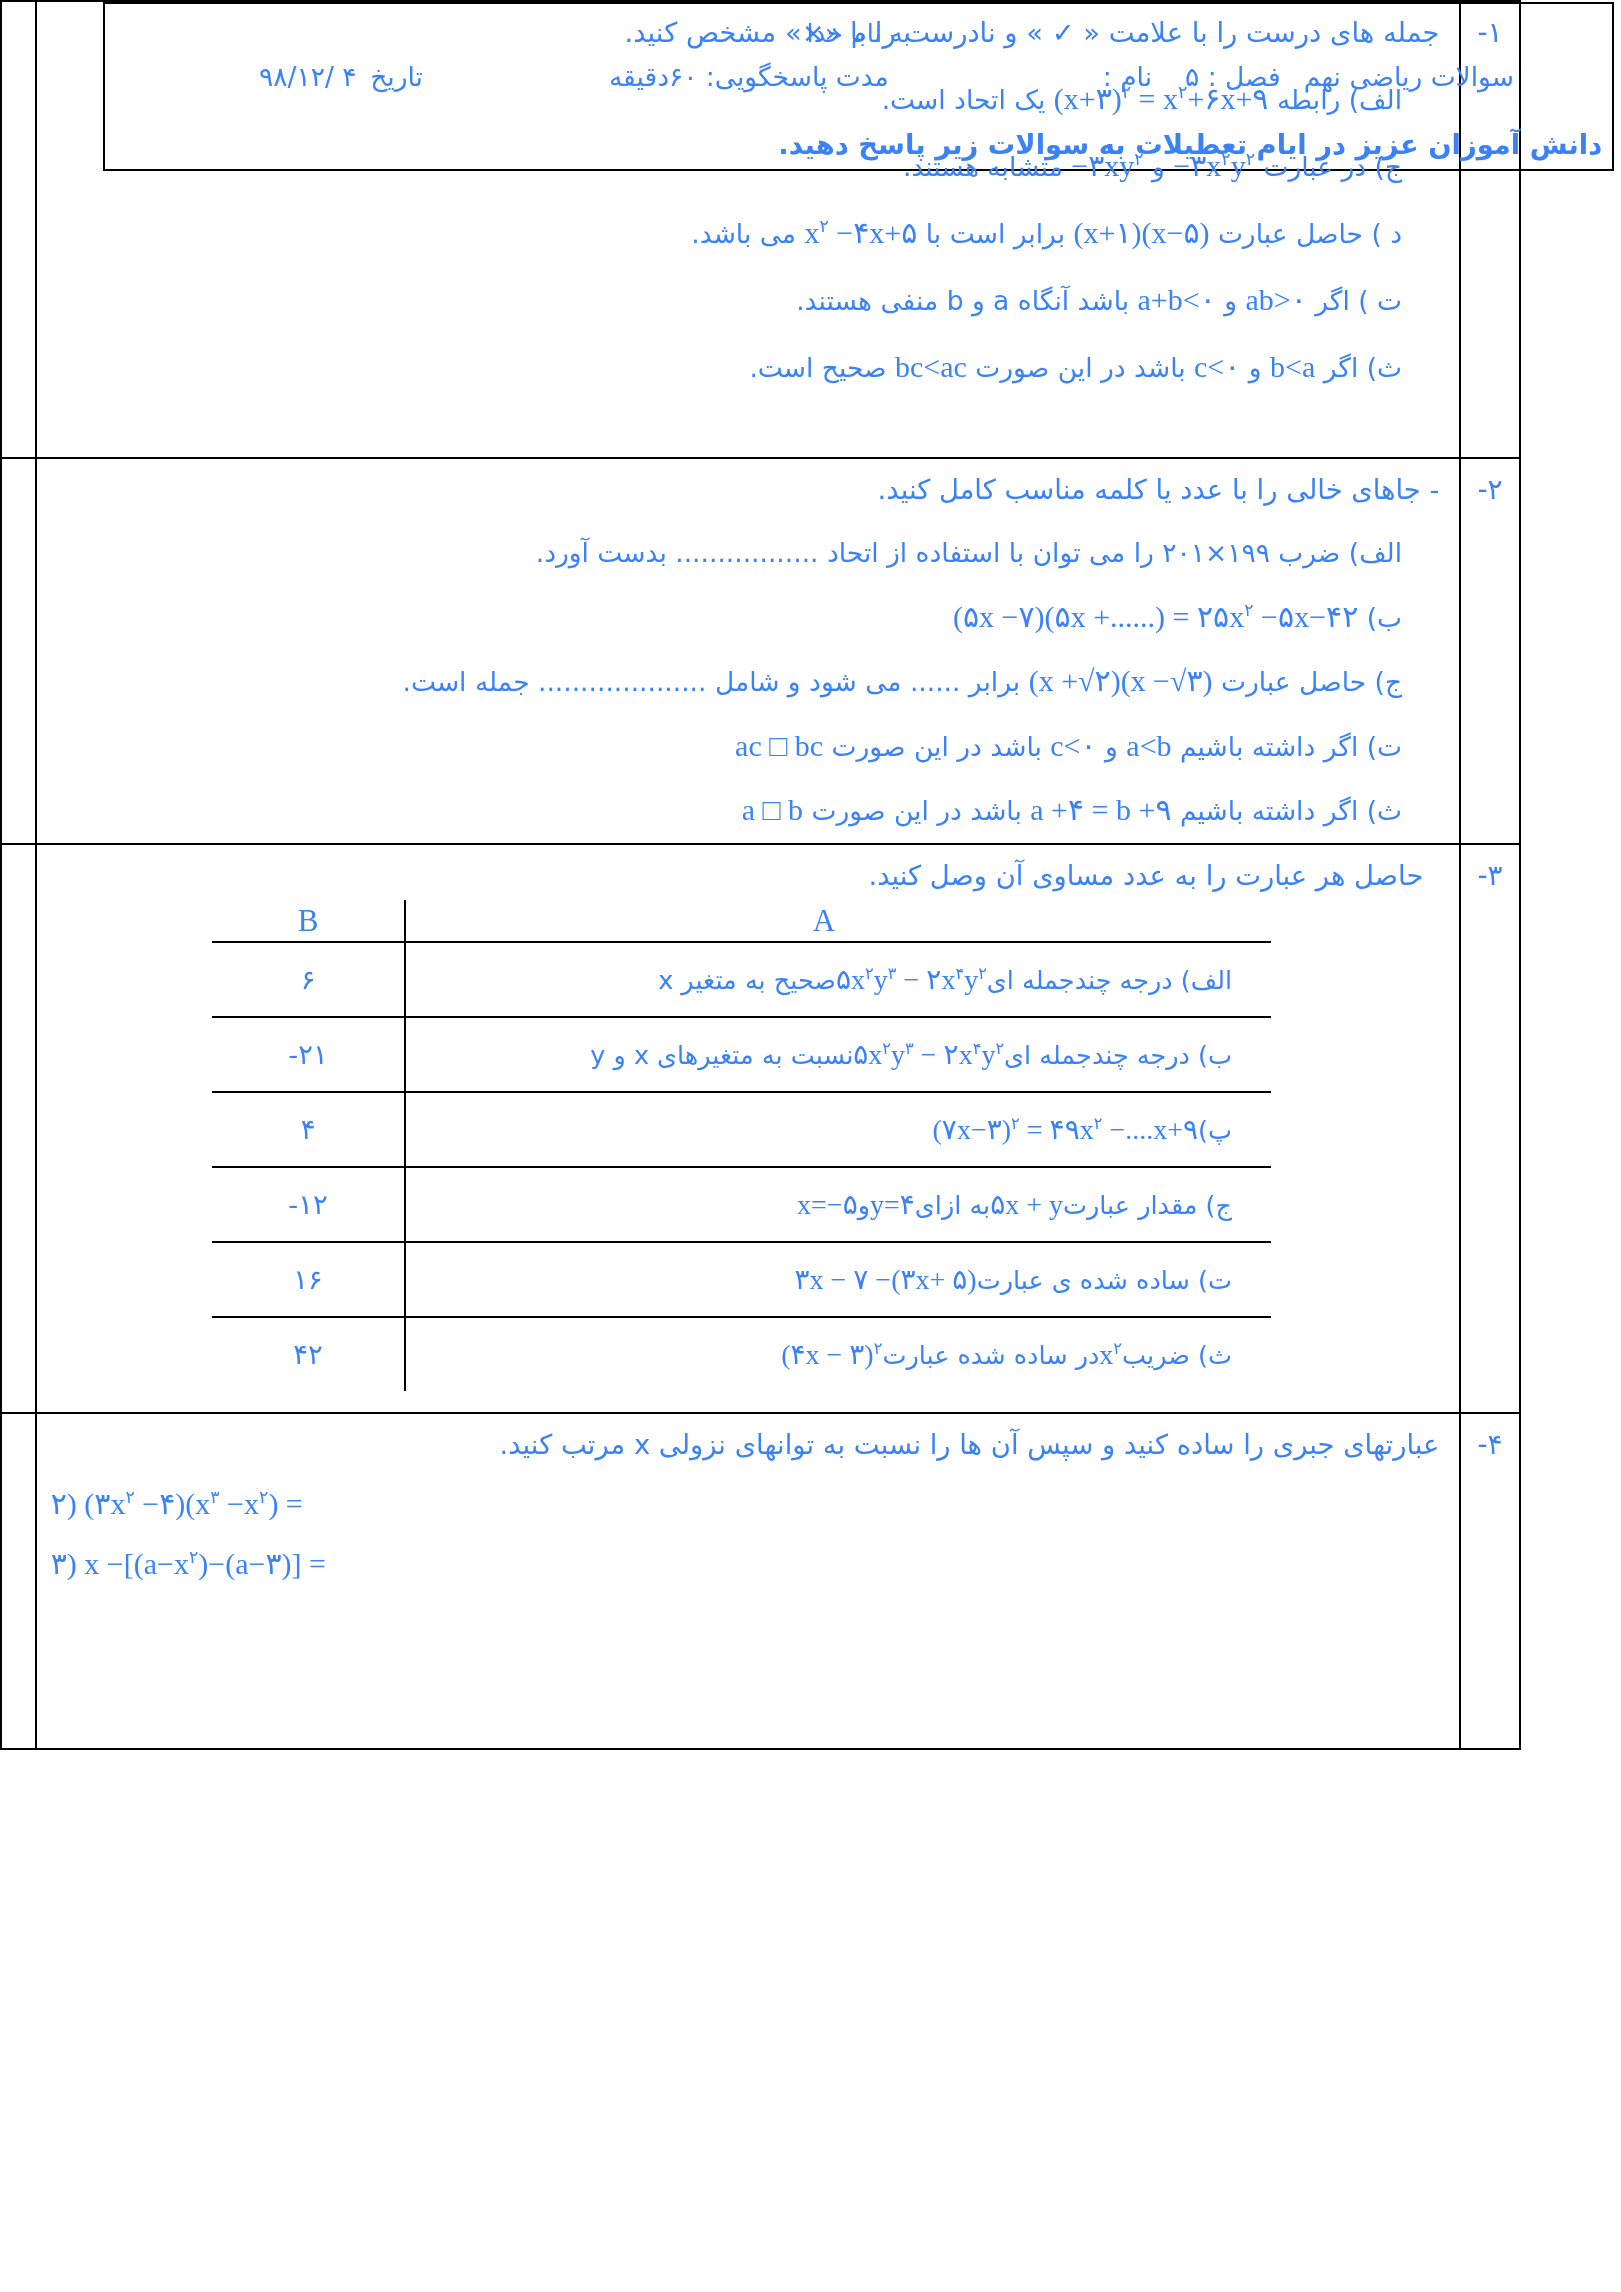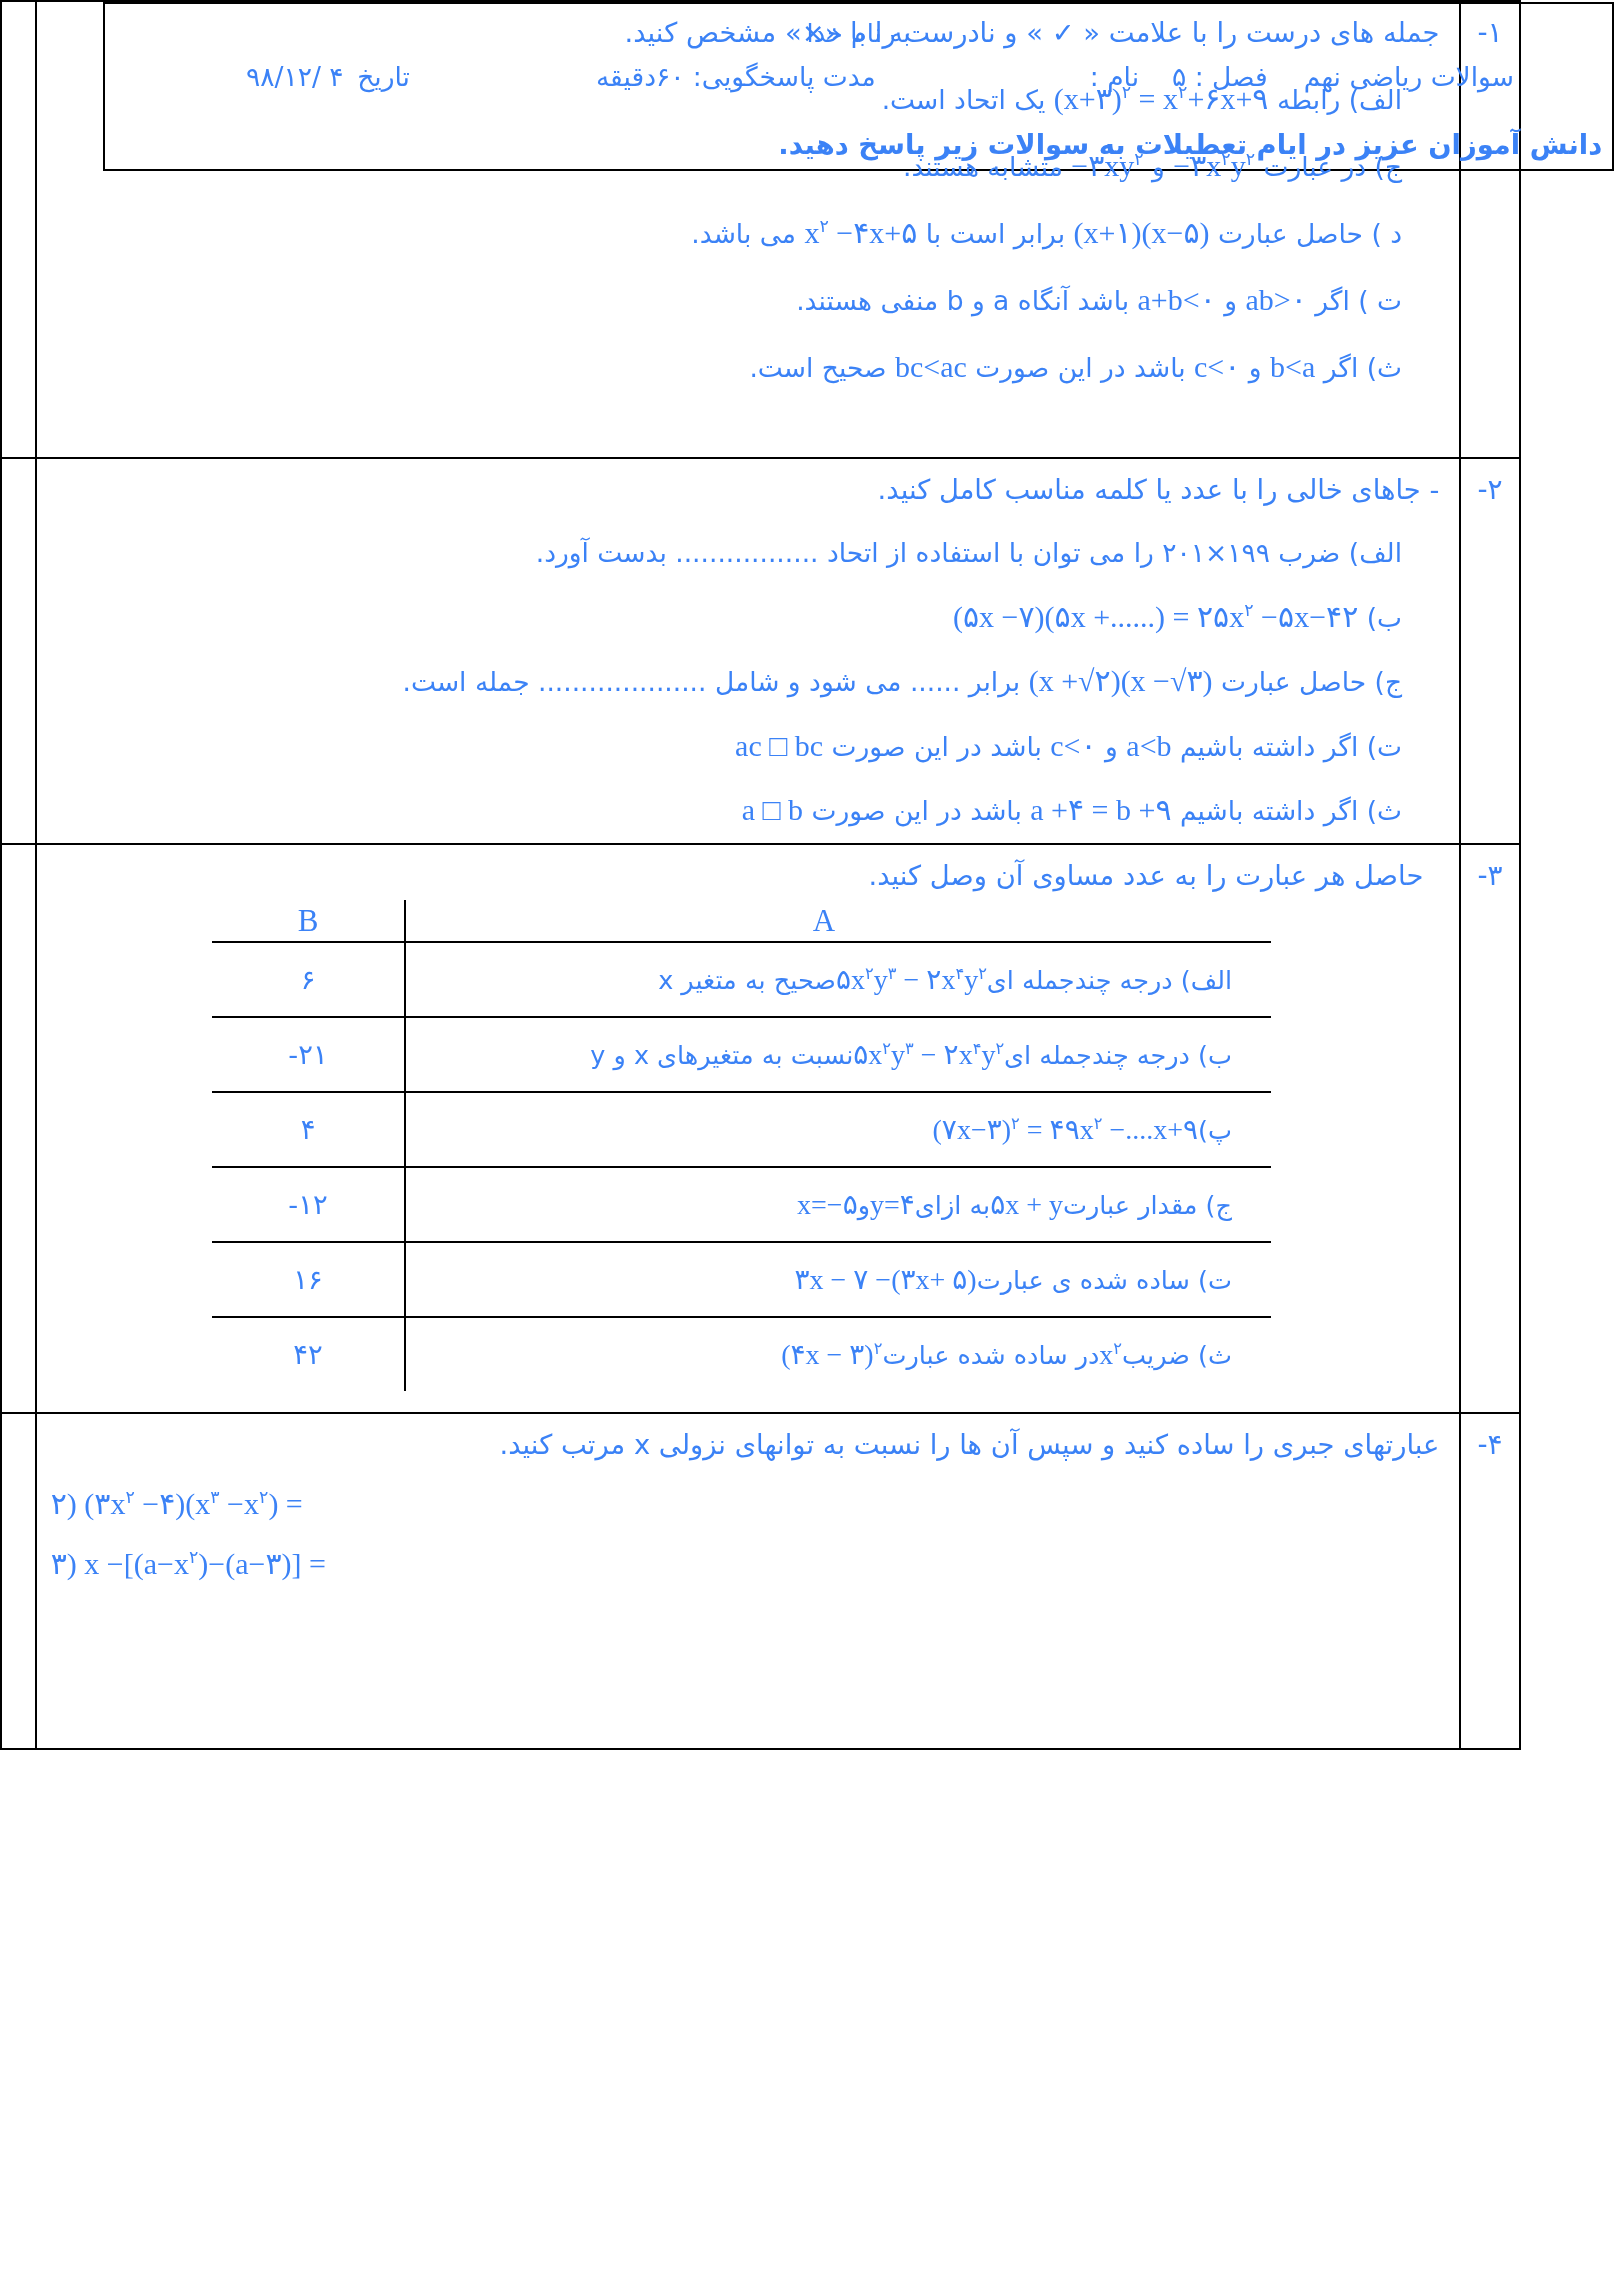--- a/index.html
+++ b/index.html
@@ -13,21 +13,21 @@
   }
   .box{position:absolute;border:2.9px solid #000;box-sizing:border-box;}
   
   .header-box{left:103px;top:2px;width:1511px;height:169px;}
   .bismillah{position:absolute;top:13.7px;left:0;width:100%;text-align:center;font-size:25.5px;}
   .header-line2{
     position:absolute;top:57px;right:0;left:0;
     direction:rtl;display:flex;align-items:baseline;
     padding:0 98px 0 39px;font-size:26.5px;white-space:nowrap;
   }
-  .hl2-title{margin-left:36px;}
+  .hl2-title{margin-left:23px;}
   .hl2-chapter{margin-left:33px;}
   .hl2-name{margin-left:214px;}
   .hl2-duration{margin-left:186px;}
   .date-group{display:flex;direction:rtl;align-items:baseline;}
   .date-label{margin-left:13.7px;}
   .ltr{direction:ltr;unicode-bidi:isolate;}
   .instruction{
     position:absolute;top:125px;right:9.8px;
     direction:rtl;font-size:27.4px;font-weight:bold;
   }

